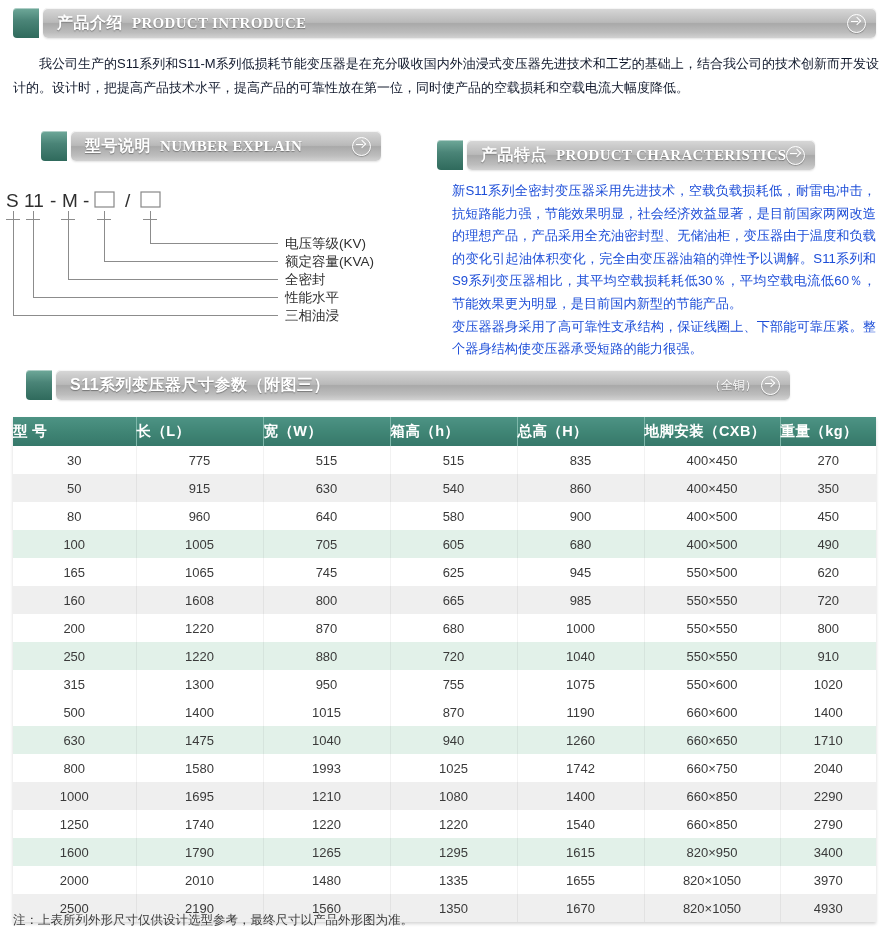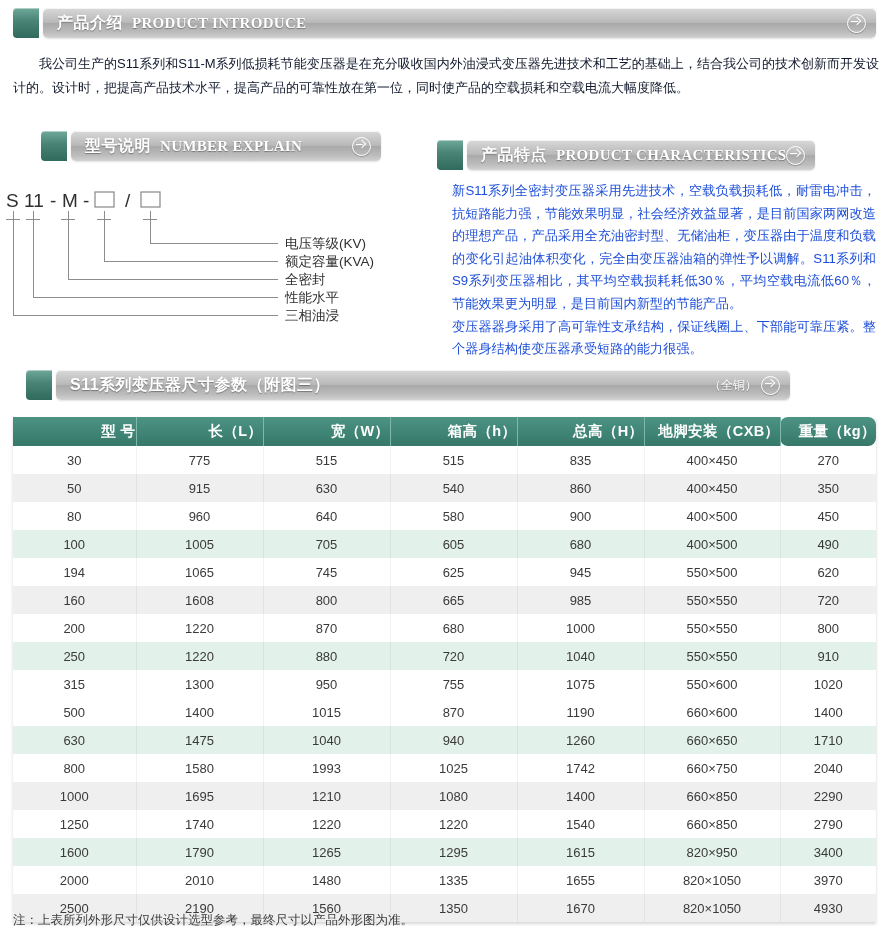--- a/index.html
+++ b/index.html
@@ -147,24 +147,24 @@
     box-shadow: 0 2px 3px rgba(0,0,0,.16);
   }
   #spec-table th {
     background: linear-gradient(to bottom, #4d9384 0%, #3f8474 55%, #36786a 100%);
     color: #ffffff;
     font-size: 14.5px;
     font-weight: bold;
     height: 29px;
     border-right: 1px solid #7fb8ab;
     letter-spacing: .4px;
-    text-align: right;
+    text-align: left;
     padding: 0;
   }
-  #spec-table th:last-child { border-right: none; border-radius: 8px; }
+  #spec-table th:last-child { border-right: none; }
   #spec-table td {
     height: 28px;
     text-align: center;
     color: #3a3a3a;
     border-right: 1px solid rgba(0,0,0,.05);
     padding: 0;
     font-size: 13px;
   }
   #spec-table td:last-child { border-right: none; }
   #spec-table tbody tr.r-white { background: #ffffff; }
@@ -338,21 +338,21 @@
         <tr class="r-green">
           <td>100</td>
           <td>1005</td>
           <td>705</td>
           <td>605</td>
           <td>680</td>
           <td>400×500</td>
           <td>490</td>
         </tr>
         <tr class="r-white">
-          <td>194</td>
+          <td>165</td>
           <td>1065</td>
           <td>745</td>
           <td>625</td>
           <td>945</td>
           <td>550×500</td>
           <td>620</td>
         </tr>
         <tr class="r-gray">
           <td>160</td>
           <td>1608</td>

